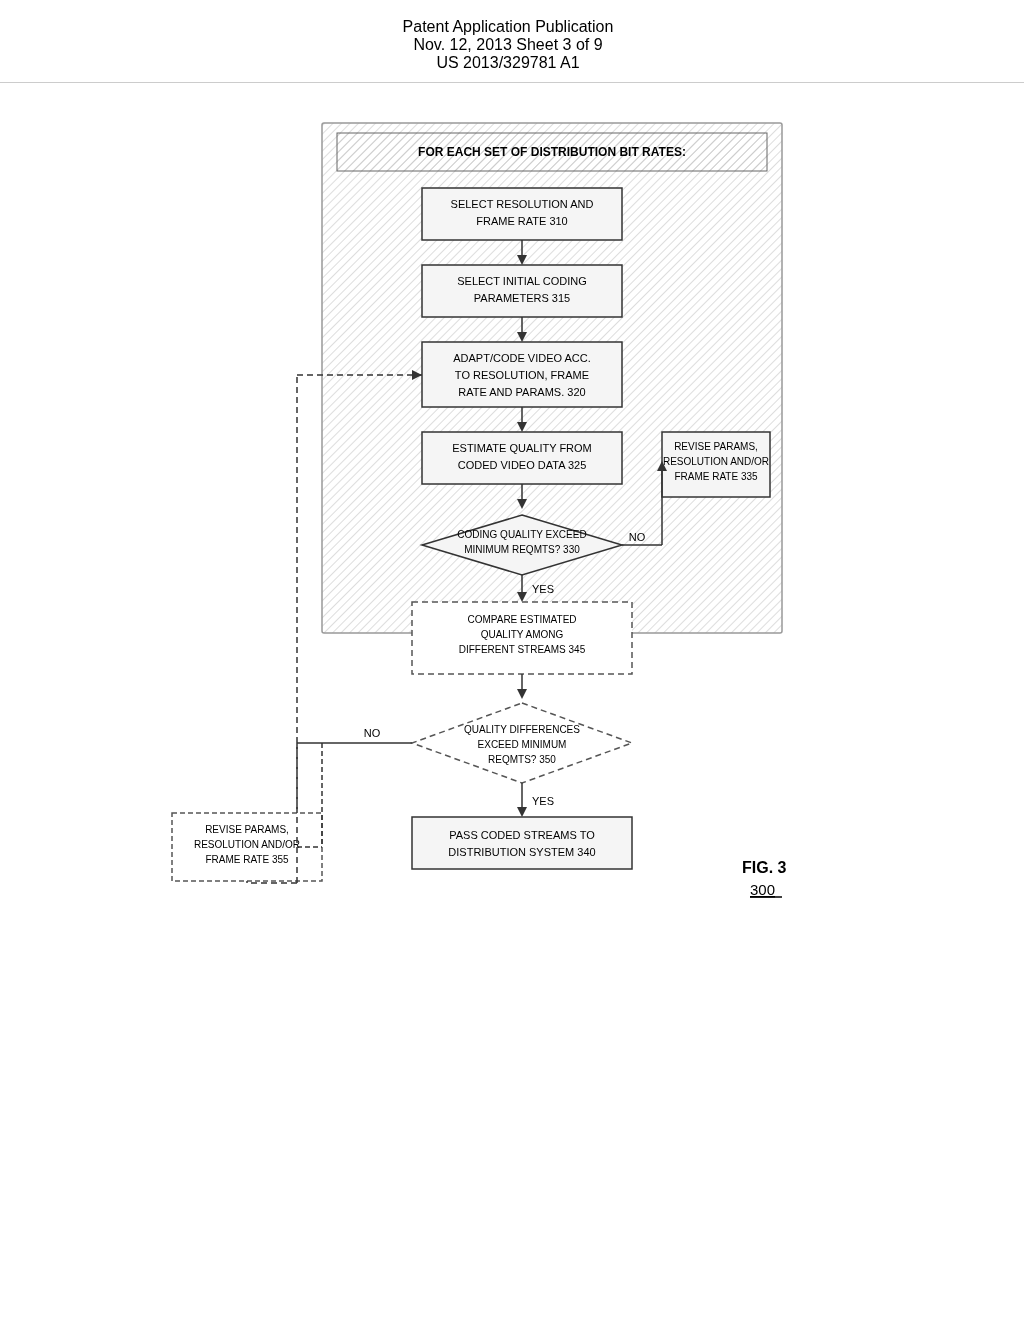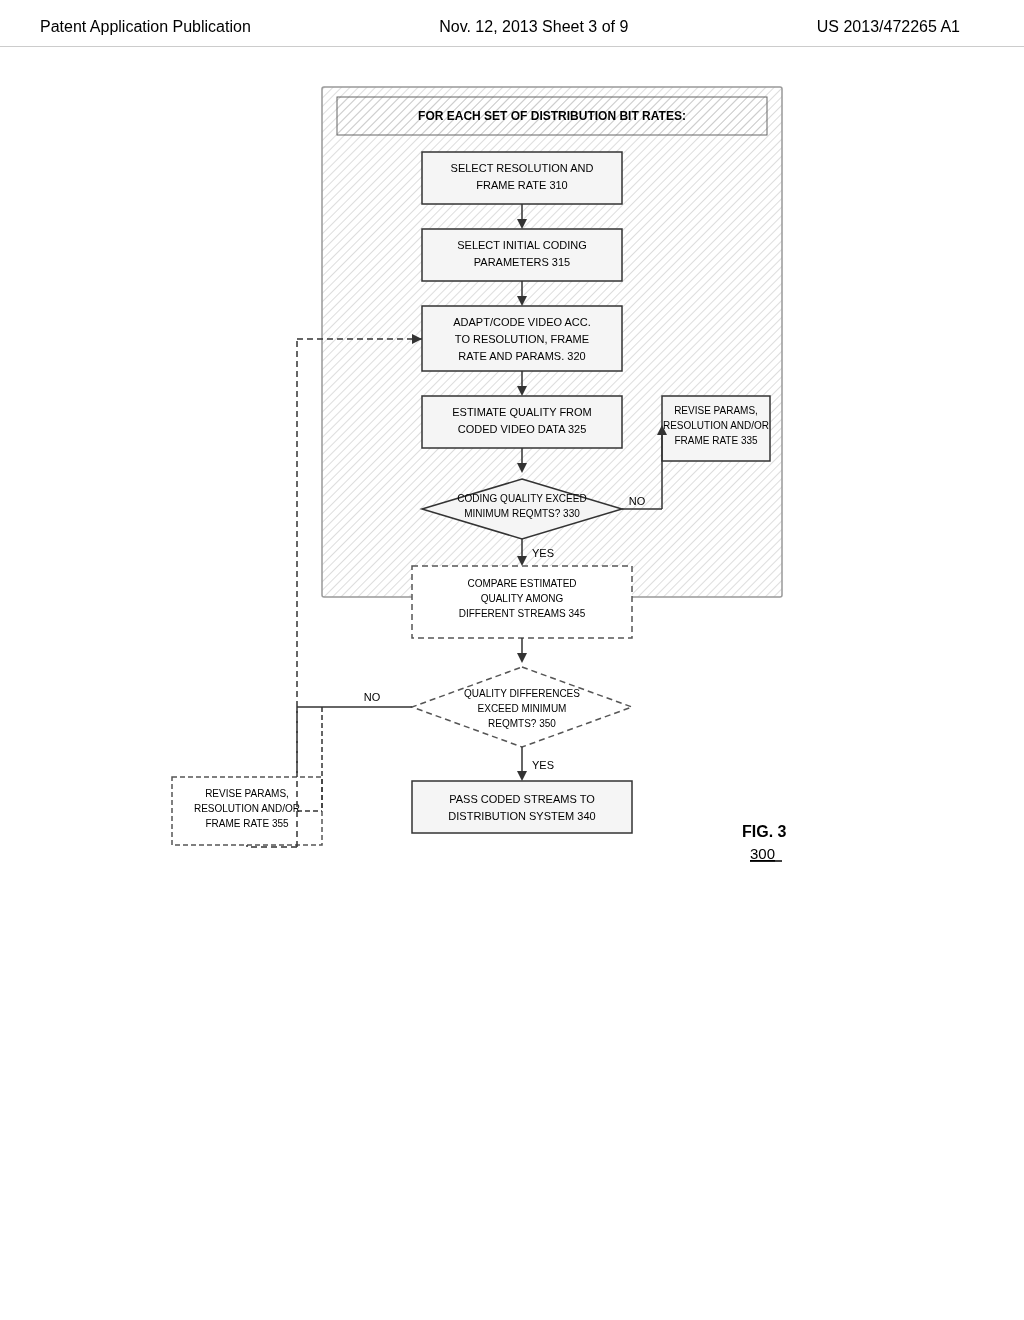--- a/index.html
+++ b/index.html
@@ -10,22 +10,23 @@
       min-height: 1320px;
       position: relative;
       overflow-x: hidden;
     }
 
     
     .header {
       display: flex;
       justify-content: space-between;
       align-items: center;
-      padding: 18px 64px 10px 40px;
+      padding: 18px 48px 10px 40px;
       border-bottom: 1px solid #ccc;
+      flex-direction: column;
     }
 
     
     .diagram-area {
       position: relative;
       width: 100%;
       padding: 30px 4px;
     }
 
     
@@ -33,21 +34,21 @@
       display: block;
       margin: 0 auto;
     }
   </style>
 </head>
 <body>
 
 <div class="header">
   <span>Patent Application Publication</span>
   <span>Nov. 12, 2013   Sheet 3 of 9</span>
-  <span>US 2013/472265 A1</span>
+  <span>US 2013/329781 A1</span>
 </div>
 
 <div class="diagram-area">
   <svg class="diagram-svg" width="780" height="1160" viewBox="0 0 780 1160">
 
     <defs>
       <pattern id="hatch" patternUnits="userSpaceOnUse" width="6" height="6" patternTransform="rotate(45)">
         <line x1="0" y1="0" x2="0" y2="6" stroke="#bbb" stroke-width="1"></line>
       </pattern>
     </defs>

